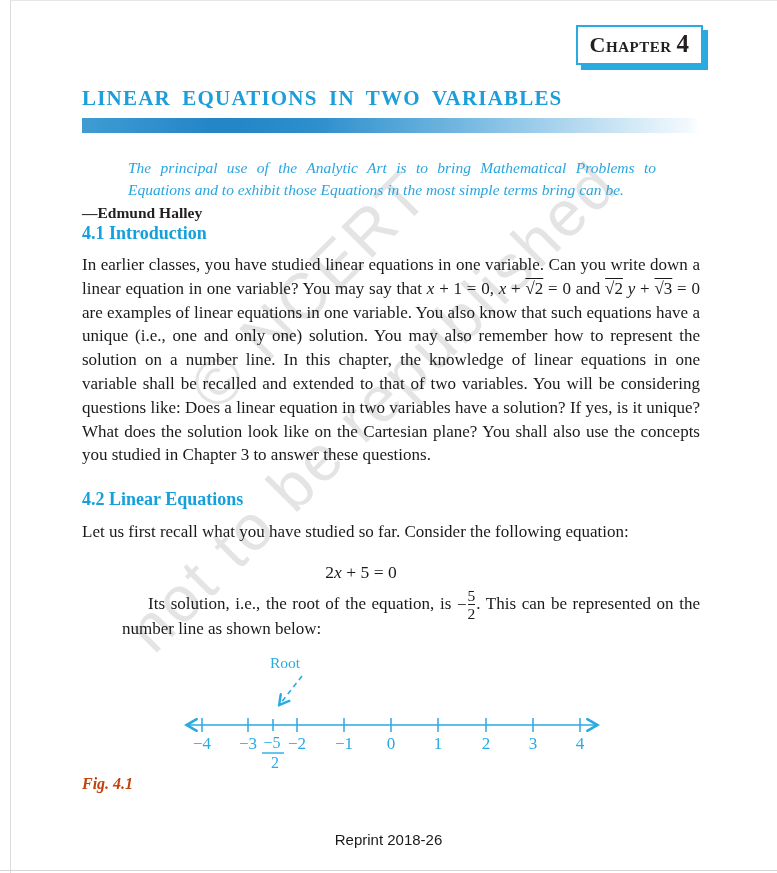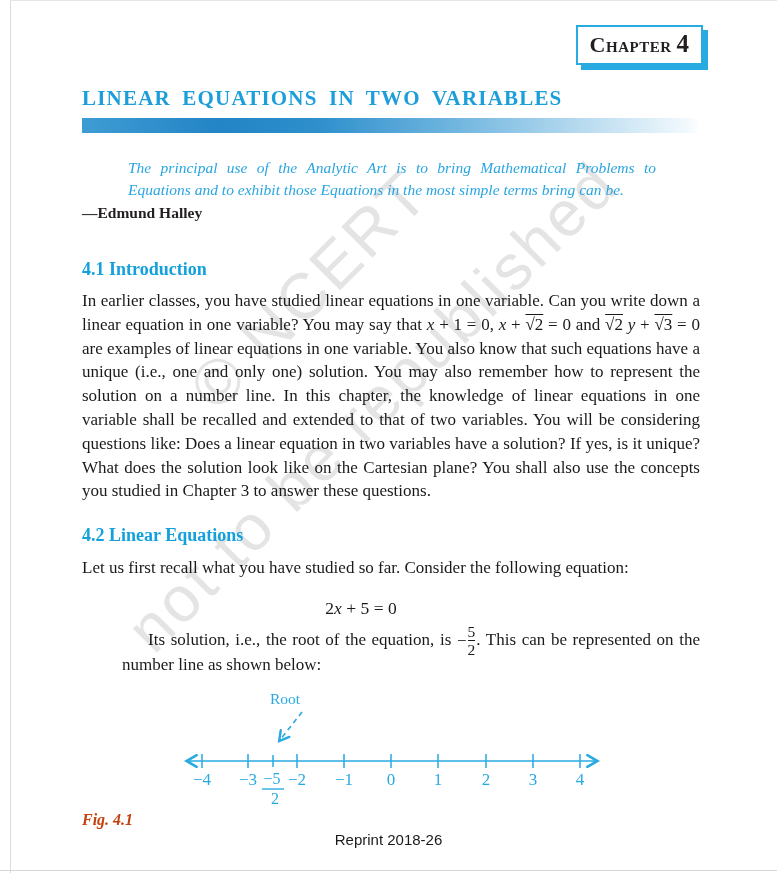--- a/index.html
+++ b/index.html
@@ -33,21 +33,21 @@
            letter-spacing:1.2px; word-spacing:5px; line-height:26px; }
 
   .grad-bar { margin-top:7px; height:15px; width:618px;
               background:linear-gradient(90deg,#3F9CD3 0%,#2384C6 22%,#2E8FCC 38%,#6FB5DF 60%,#B4D9EF 80%,#F2F9FD 98%,#FFFFFF 100%); }
 
   .quote { margin:24px 44px 0 46px; color:#29A5E0; font-style:italic; font-size:15.5px;
            line-height:21.5px; text-align:justify; }
   .attribution { margin-top:4px; text-align:left; font-weight:bold; font-size:15.5px; color:#231f20; }
 
   h2.sec { color:#14A0DD; font-size:18px; font-weight:bold; line-height:22px; }
-  .sec-41 { margin-top:36px; }
+  .sec-41 { }
   .sec-42 { margin-top:21px; }
 
   p.body-text { font-size:17px; line-height:23.8px; text-align:justify; color:#1a1a1a; }
   .p-41 { margin-top:9px; }
   .p-intro { margin-top:10px; text-align:left; }
   .rad { text-decoration:overline; }
 
   .equation { margin-top:18px; width:618px; text-align:center; padding-right:60px; font-size:17.5px; }
 
   .p-solution { margin-top:9px; text-indent:26px; text-align:justify;margin-left:40px; }

